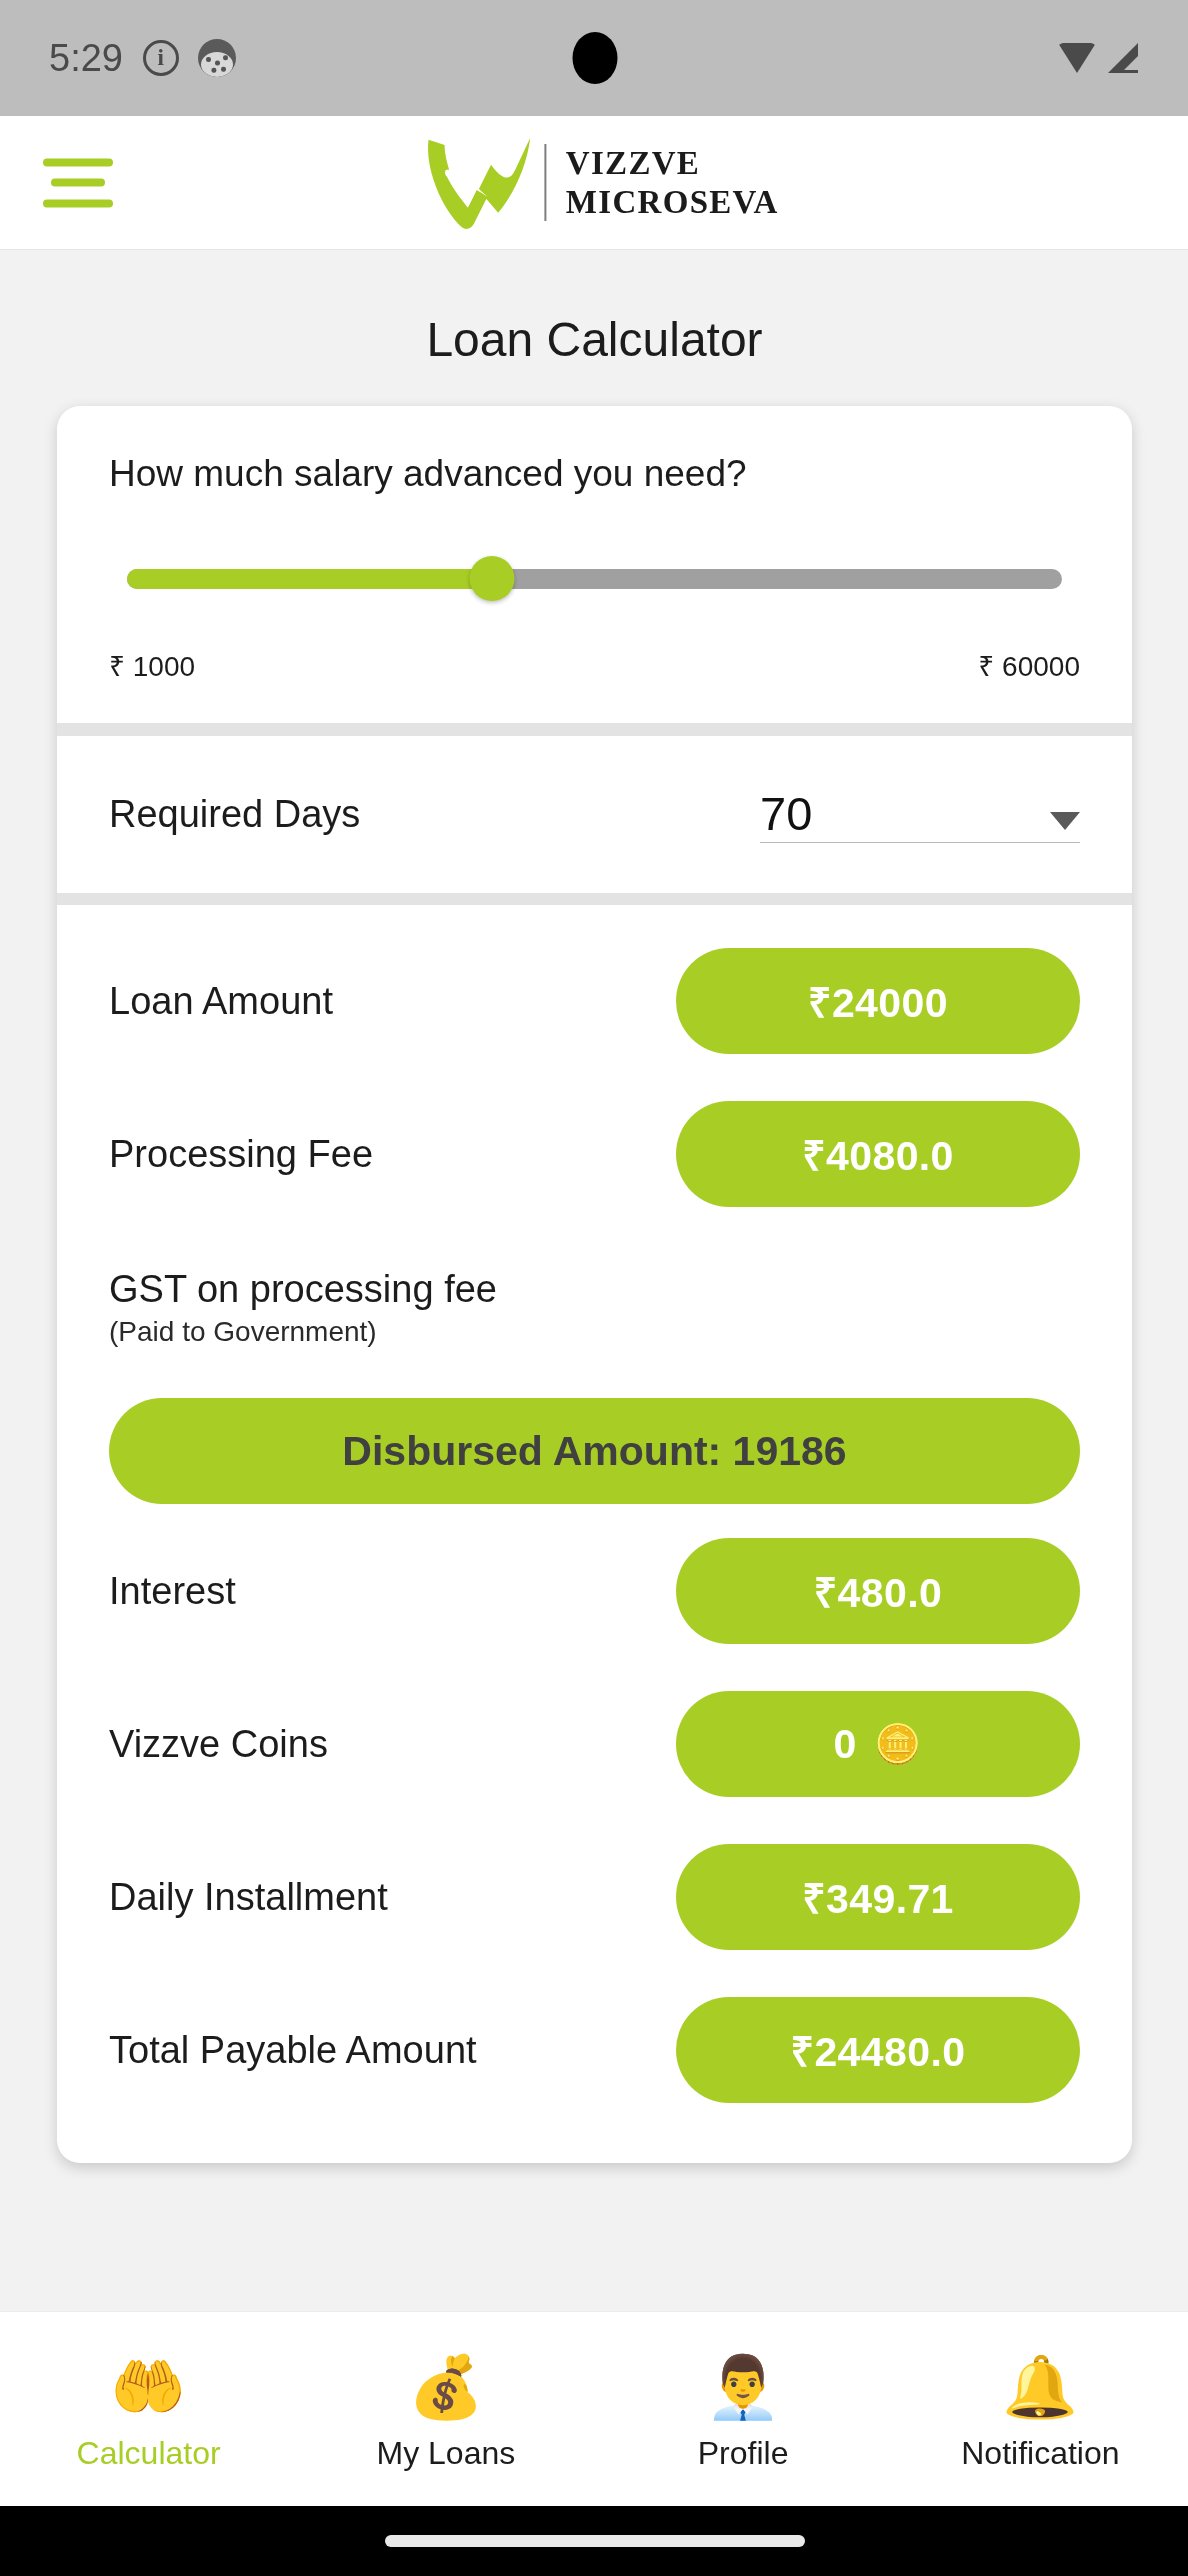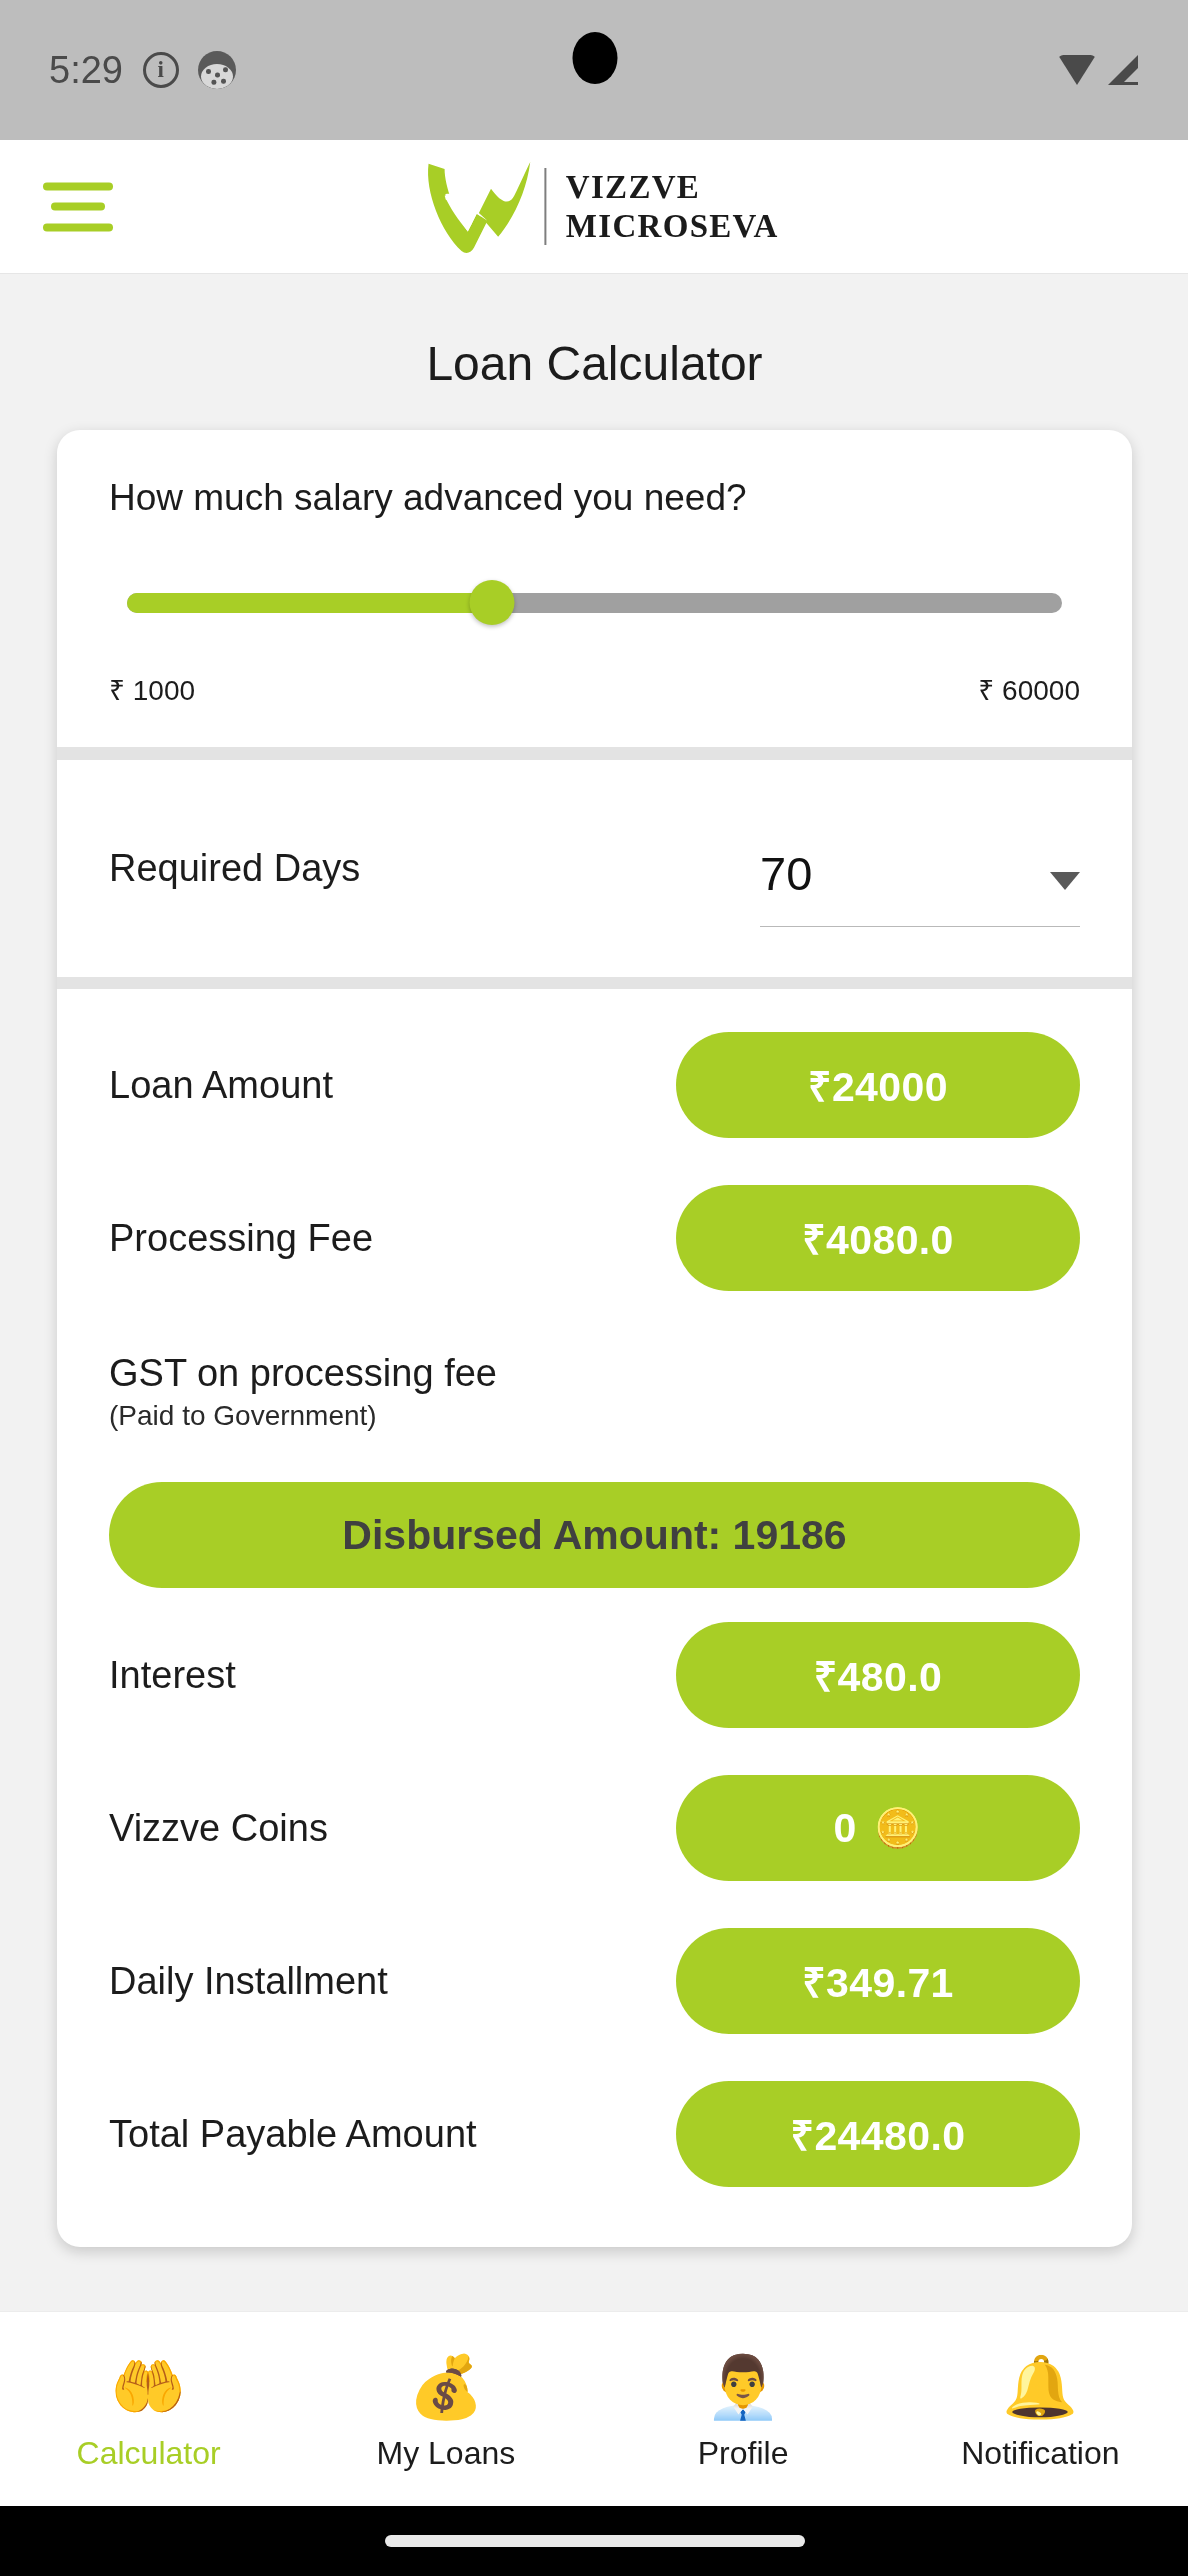--- a/index.html
+++ b/index.html
@@ -14,21 +14,21 @@
     position: relative;
     width: 1189px;
     height: 2576px;
     background: #ffffff;
     display: flex;
     flex-direction: column;
   }
 
   
   .status-bar {
-    height: 140px;
+    height: 116px;
     background: #bdbdbd;
     display: flex;
     align-items: center;
     padding: 0 49px;
     position: relative;
     flex: none;
   }
   .status-left {
     display: flex;
     align-items: center;
@@ -265,22 +265,21 @@
   .days-label {
     font-size: 38px;
     color: #1c1c1c;
   }
   .days-select {
     margin-left: auto;
     width: 320px;
     display: flex;
     align-items: flex-end;
     border-bottom: 1.8px solid #b9b9b9;
-    padding-bottom: 25px;
-    margin-top: 36px;
+    padding-bottom: 1px;
   }
   .days-value {
     font-size: 47px;
     color: #111;
   }
   .days-caret {
     margin-left: auto;
     margin-bottom: 10.7px;
     width: 0; height: 0;
     border-left: 15px solid transparent;

